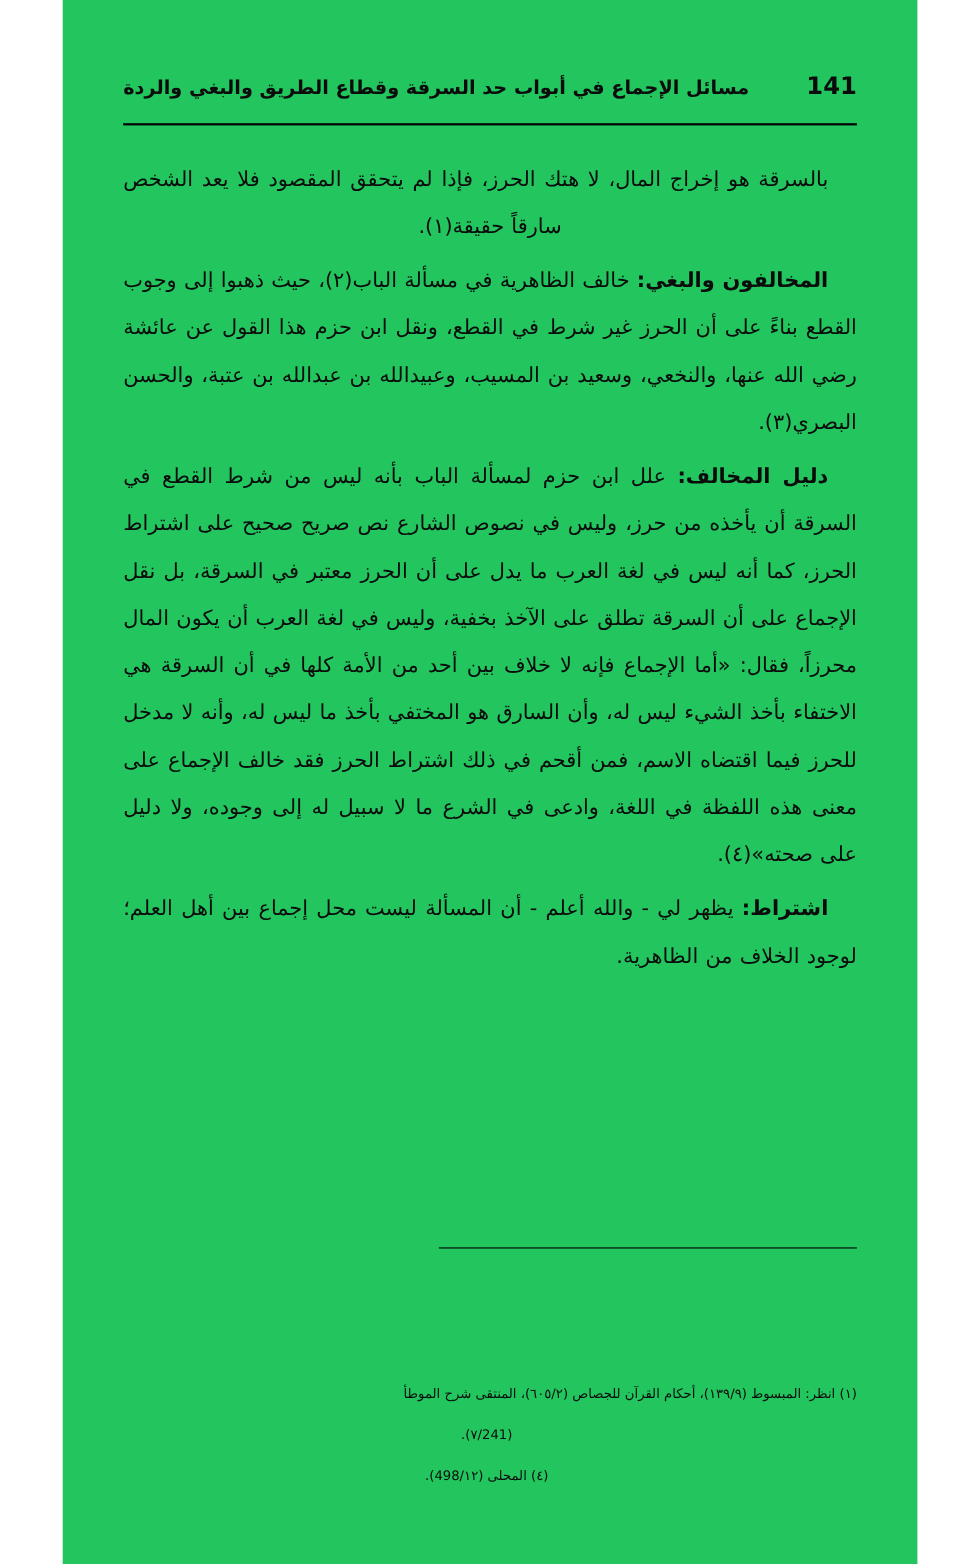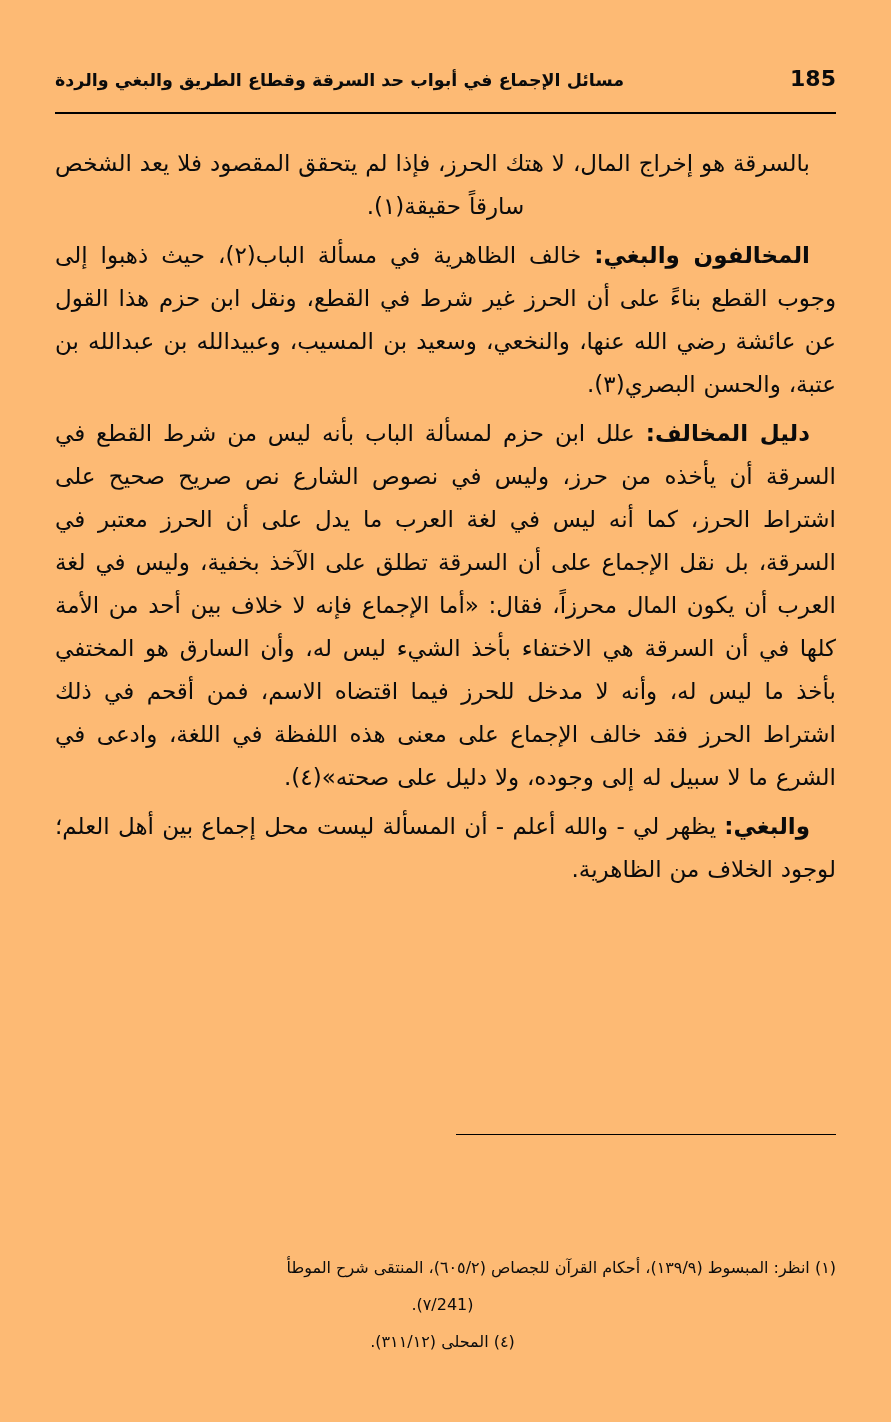--- a/index.html
+++ b/index.html
@@ -6,24 +6,24 @@
     margin: 0;
     padding: 0;
     background: #ffffff;
   }
   body {
     font-family: "DejaVu Sans", "Liberation Sans", sans-serif;
     color: #0b0b0b;
   }
   .page {
     position: relative;
-    width: 891px;
+    width: 777px;
     height: 1422px;
     margin: 0 auto;
-    background: #fdba74;
+    background: #22c55e;
     overflow: hidden;
     box-sizing: border-box;
     padding: 0;
   }
 
   
   .header {
     position: absolute;
     top: 66px;
     right: 55px;
@@ -58,21 +58,21 @@
     position: absolute;
     top: 142px;
     right: 55px;
     left: 55px;
     direction: rtl;
     text-align: justify;
     text-align-last: right;
   }
   p.para {
     margin: 0 0 6px 0;
-    font-size: 23px;
+    font-size: 19px;
     line-height: 43px;
     text-align: justify;
     text-indent: 26px;
     word-spacing: 0.5px;
   }
   p.para.center-last {
     text-align-last: center;
   }
   .lead {
     font-weight: bold;
@@ -85,72 +85,72 @@
     right: 55px;
     width: 380px;
     border-top: 1.6px solid #000;
   }
   .footnotes {
     position: absolute;
     bottom: 60px;
     right: 55px;
     left: 49px;
     direction: rtl;
-    font-size: 16px;
+    font-size: 12px;
     line-height: 33px;
   }
   .footnotes p {
     margin: 0 0 4px 0;
     text-align: justify;
     text-align-last: right;
   }
   .footnotes p.indent-cont {
     text-align-last: center;
   }
 </style>
 </head>
 <body>
 
 <div class="page">
 
   <div class="header">
     <div class="header-title">مسائل الإجماع في أبواب حد السرقة وقطاع الطريق والبغي والردة</div>
-    <div class="header-page-number">185</div>
+    <div class="header-page-number">141</div>
   </div>
   <div class="header-rule"></div>
 
   <div class="body-area">
 
     <p class="para center-last">
       <span>بالسرقة هو إخراج المال، لا هتك الحرز، فإذا لم يتحقق المقصود فلا يعد الشخص سارقاً حقيقة(١).</span>
     </p>
 
     <p class="para">
       <span class="lead">المخالفون والبغي:</span><span> خالف الظاهرية في مسألة الباب(٢)، حيث ذهبوا إلى وجوب القطع بناءً على أن الحرز غير شرط في القطع، ونقل ابن حزم هذا القول عن عائشة رضي الله عنها، والنخعي، وسعيد بن المسيب، وعبيدالله بن عبدالله بن عتبة، والحسن البصري(٣).</span>
     </p>
 
     <p class="para">
       <span class="lead">دليل المخالف:</span><span> علل ابن حزم لمسألة الباب بأنه ليس من شرط القطع في السرقة أن يأخذه من حرز، وليس في نصوص الشارع نص صريح صحيح على اشتراط الحرز، كما أنه ليس في لغة العرب ما يدل على أن الحرز معتبر في السرقة، بل نقل الإجماع على أن السرقة تطلق على الآخذ بخفية، وليس في لغة العرب أن يكون المال محرزاً، فقال: «أما الإجماع فإنه لا خلاف بين أحد من الأمة كلها في أن السرقة هي الاختفاء بأخذ الشيء ليس له، وأن السارق هو المختفي بأخذ ما ليس له، وأنه لا مدخل للحرز فيما اقتضاه الاسم، فمن أقحم في ذلك اشتراط الحرز فقد خالف الإجماع على معنى هذه اللفظة في اللغة، وادعى في الشرع ما لا سبيل له إلى وجوده، ولا دليل على صحته»(٤).</span>
     </p>
 
     <p class="para">
-      <span class="lead">والبغي:</span><span> يظهر لي - والله أعلم - أن المسألة ليست محل إجماع بين أهل العلم؛ لوجود الخلاف من الظاهرية.</span>
+      <span class="lead">اشتراط:</span><span> يظهر لي - والله أعلم - أن المسألة ليست محل إجماع بين أهل العلم؛ لوجود الخلاف من الظاهرية.</span>
     </p>
 
   </div>
 
   <div class="fn-rule"></div>
 
   <div class="footnotes">
     <p>
       <span>(١)</span>
       <span>انظر: المبسوط (١٣٩/٩)، أحكام القرآن للجصاص (٦٠٥/٢)، المنتقى شرح الموطأ</span>
     </p>
     <p class="indent-cont">
       <span>(241/٧).</span>
     </p>
     <p class="indent-cont">
       <span>(٤)</span>
-      <span>المحلى (٣١١/١٢).</span>
+      <span>المحلى (498/١٢).</span>
     </p>
   </div>
 
 </div>
 
 </body></html>

